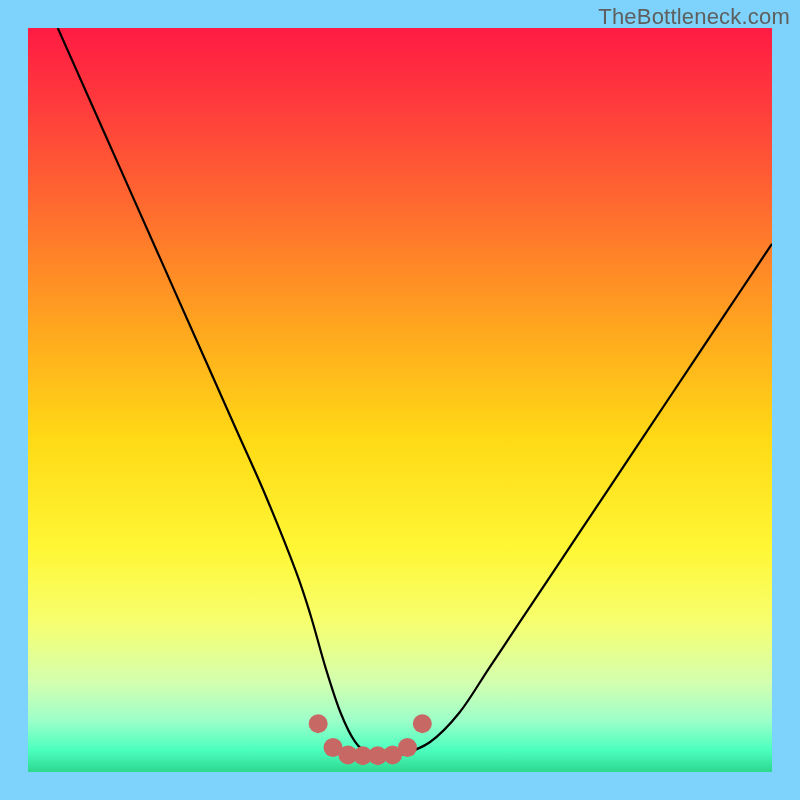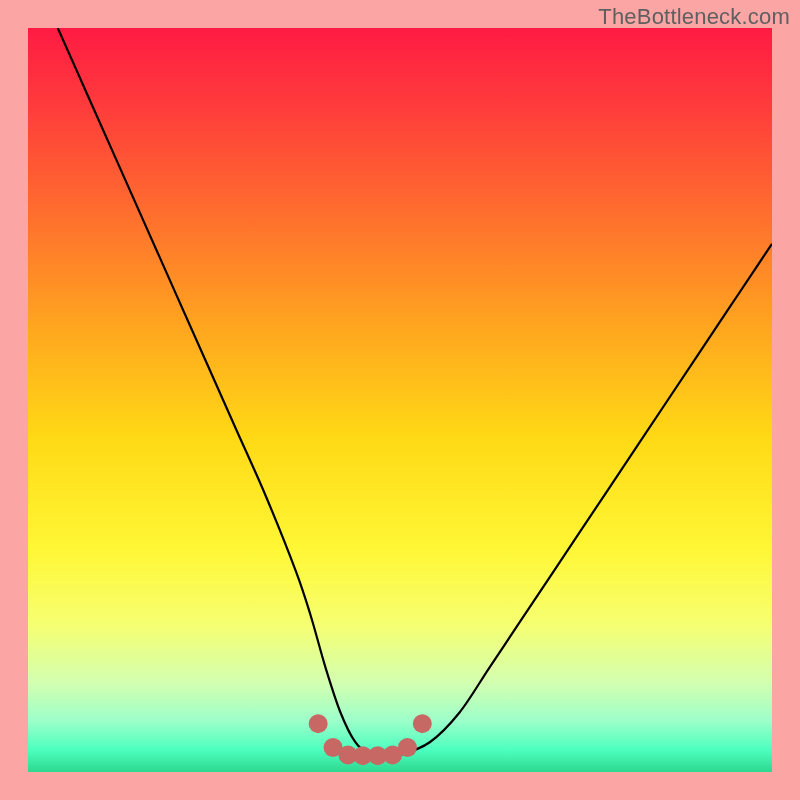--- a/index.html
+++ b/index.html
@@ -10,21 +10,21 @@
     overflow: hidden;
     background: #000;
     font-family: Arial, Helvetica, sans-serif;
   }
   .frame {
     position: absolute;
     left: 0;
     top: 0;
     width: 800px;
     height: 800px;
-    background: #fca5a5;
+    background: #7dd3fc;
   }
   .plot {
     position: absolute;
     left: 28px;
     top: 28px;
     width: 744px;
     height: 744px;
     overflow: hidden;
   }
   .watermark {

